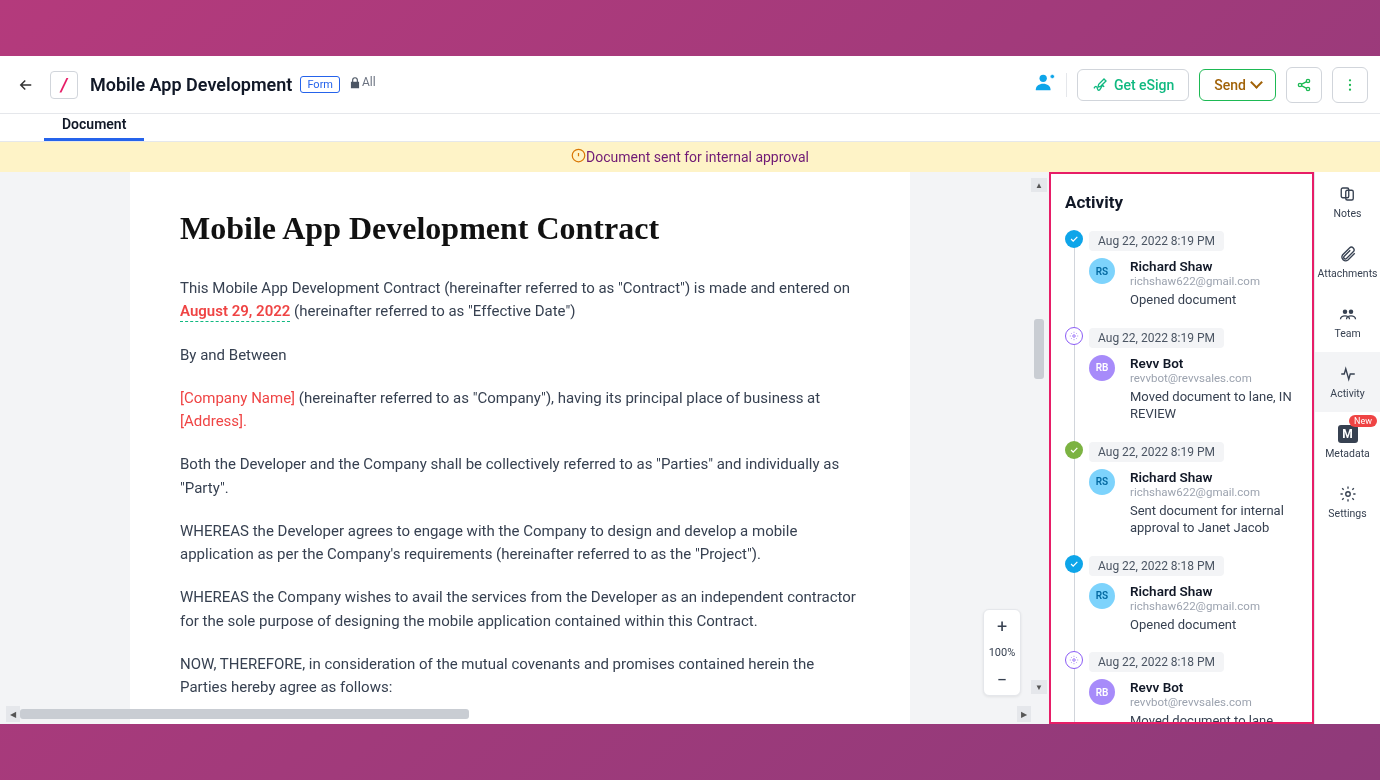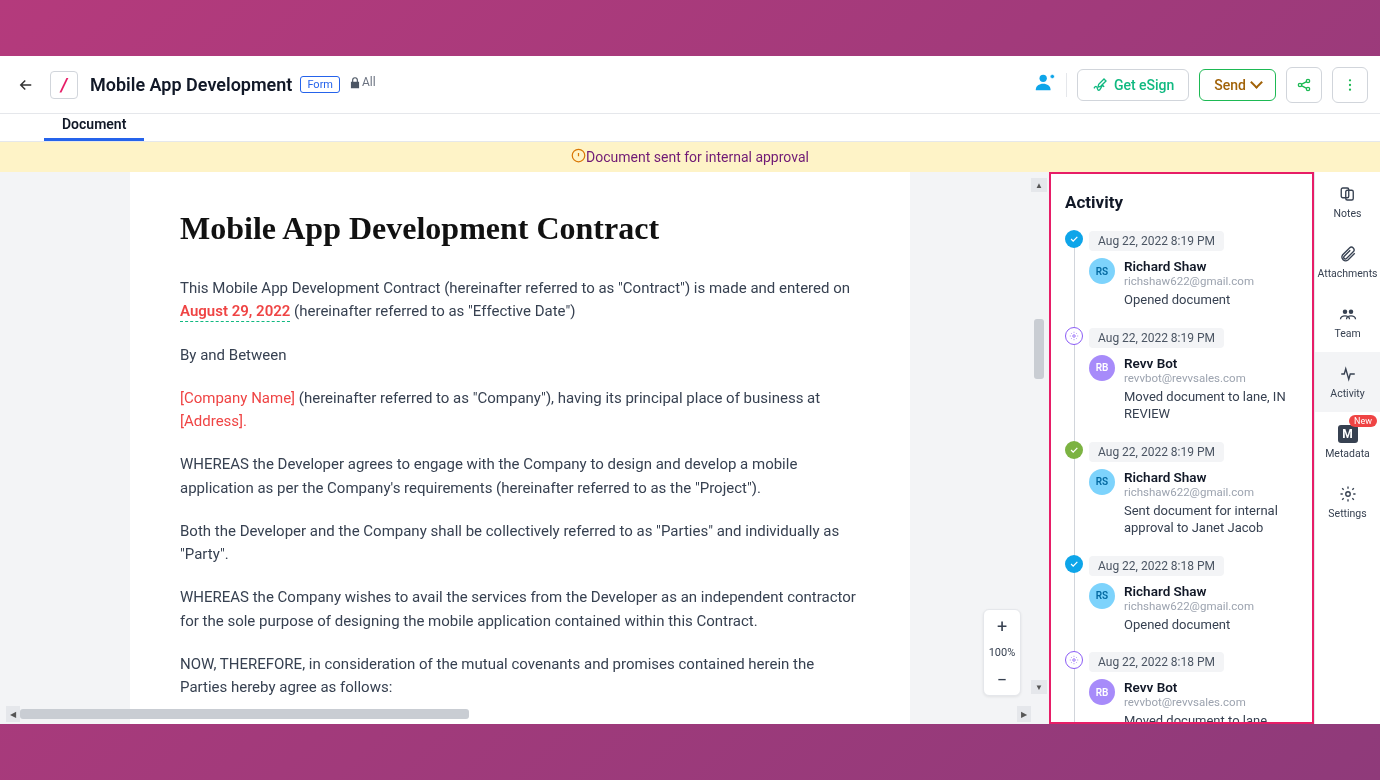--- a/index.html
+++ b/index.html
@@ -48,21 +48,21 @@
 .activity-panel h3 { font-size:17px; font-weight:700; color:#111827; margin-bottom:18px; }
 .timeline { position:relative; padding-left:24px; }
 .timeline::before { content:''; position:absolute; left:9px; top:6px; bottom:0; width:1px; background:#d1d5db; }
 .tl-item { position:relative; margin-bottom:18px; }
 .tl-marker { position:absolute; left:-24px; top:0; width:18px; height:18px; border-radius:50%; display:flex; align-items:center; justify-content:center; }
 .tl-marker.check-blue { background:#0ea5e9; color:#fff; }
 .tl-marker.check-green { background:#7cb342; color:#fff; }
 .tl-marker.gear { background:#fff; border:1.5px solid #8b5cf6; color:#8b5cf6; }
 .tl-marker svg { width:10px; height:10px; }
 .tl-time { display:inline-block; background:#f3f4f6; color:#4b5563; font-size:12px; padding:3px 9px; border-radius:4px; margin-bottom:7px; }
-.tl-body { display:flex; gap:9px; }
+.tl-body { display:flex; gap:15px; }
 .avatar { width:26px; height:26px; border-radius:50%; display:flex; align-items:center; justify-content:center; font-size:10px; font-weight:600; color:#fff; flex-shrink:0; }
 .avatar.rs { background:#7dd3fc; color:#0369a1; }
 .avatar.rb { background:#a78bfa; }
 .tl-text .name { font-size:13.5px; font-weight:600; color:#111827; }
 .tl-text .email { font-size:11.5px; color:#9ca3af; }
 .tl-text .action { font-size:13px; color:#374151; margin-top:3px; line-height:1.35; }
 .right-rail { width:66px; border-left:1px solid #e5e7eb; background:#fff; display:flex; flex-direction:column; }
 .rail-item { height:60px; display:flex; flex-direction:column; align-items:center; justify-content:center; gap:3px; cursor:pointer; position:relative; }
 .rail-item.active { background:#f3f4f6; }
 .rail-item .ri-icon { color:#374151; font-size:18px; height:20px; display:flex; align-items:center; }
@@ -153,22 +153,22 @@
         <h2>Mobile App Development Contract</h2>
         <p>
           <span>This Mobile App Development Contract (hereinafter referred to as "Contract") is made and entered on </span>
           <span class="effective-date">August 29, 2022</span>
           <span>  (hereinafter referred to as "Effective Date")</span>
         </p>
         <p>By and Between</p>
         <p>
           <span class="placeholder-red">[Company Name]</span><span> (hereinafter referred to as "Company"), having its principal place of business at </span><span class="placeholder-red">[Address].</span>
         </p>
+        <p>Both the Developer and the Company shall be collectively referred to as "Parties" and individually as "Party".</p>
         <p>WHEREAS the Developer agrees to engage with the Company to design and develop a mobile application as per the Company's requirements (hereinafter referred to as the "Project").</p>
-        <p>Both the Developer and the Company shall be collectively referred to as "Parties" and individually as "Party".</p>
         <p>WHEREAS the Company wishes to avail the services from the Developer as an independent contractor for the sole purpose of designing the mobile application contained within this Contract.</p>
         <p>NOW, THEREFORE, in consideration of the mutual covenants and promises contained herein the Parties hereby agree as follows:</p>
       </div>
 
       <div class="zoom-ctrl">
         <div class="zb">+</div>
         <div class="zv">100%</div>
         <div class="zb">−</div>
       </div>
 

